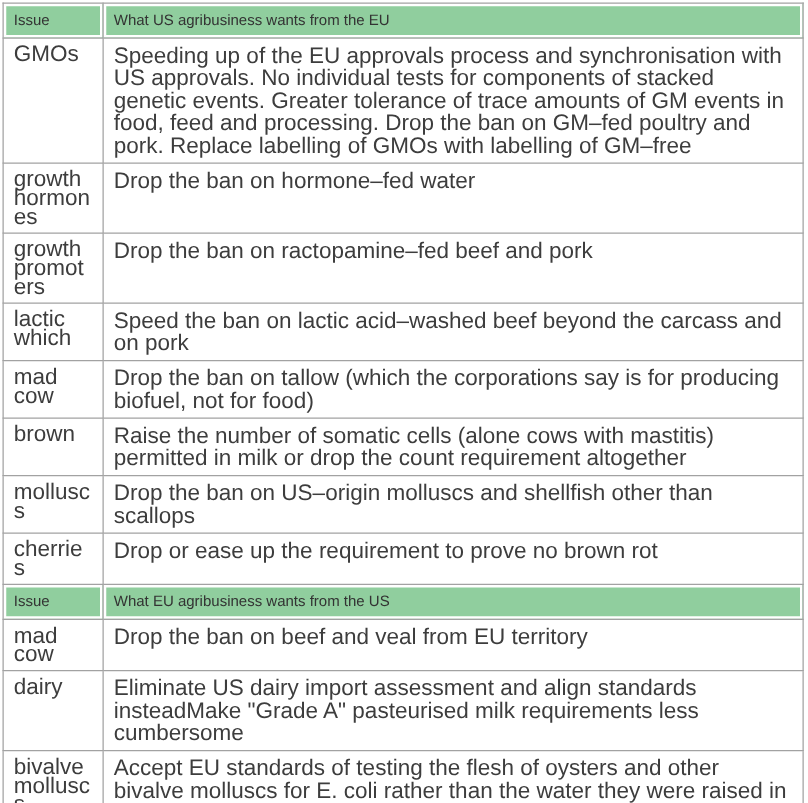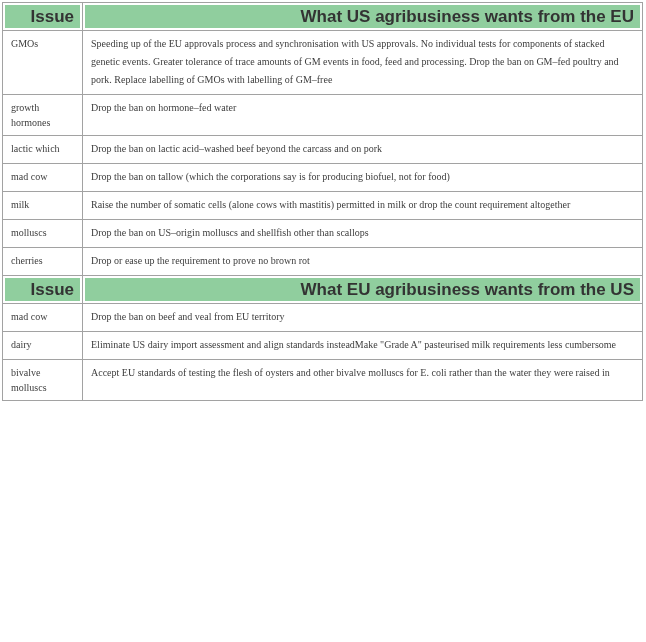--- a/index.html
+++ b/index.html
@@ -29,32 +29,30 @@
   th, td {
     border: 1px solid var(--border-color);
     vertical-align: top;
     text-align: left;
     overflow: hidden;
   }
   th {
     background: var(--header-bg);
     box-shadow: inset 0 0 0 2px #ffffff; 
     color: var(--header-text);
-    font-size: 17px;
+    font-size: 12px;
     line-height: 19px;
-    font-weight: bold;
+    font-weight: normal;
     padding: 4px 8px;
-    text-align: right;
   }
   td {
     color: var(--text-color);
-    font-size: 10px;
+    font-size: 18px;
     line-height: 18px;
     padding: 4px 8px 5px 8px;
-    font-family: Liberation Serif, serif;
   }
   td.issue-cell {
     line-height: 15px;
     padding-top: 5px;
     word-wrap: break-word;
   }
 </style>
 </head>
 <body>
 
@@ -73,35 +71,39 @@
   <tr class="data-row">
     <td class="issue-cell">GMOs</td>
     <td class="desc-cell">Speeding up of the EU approvals process and synchronisation with US approvals. No individual tests for components of stacked genetic events. Greater tolerance of trace amounts of GM events in food, feed and processing. Drop the ban on GM–fed poultry and pork. Replace labelling of GMOs with labelling of GM–free</td>
   </tr>
 
   <tr class="data-row">
     <td class="issue-cell">growth hormones</td>
     <td class="desc-cell">Drop the ban on hormone–fed water</td>
   </tr>
 
+  <tr class="data-row">
+    <td class="issue-cell">growth promoters</td>
+    <td class="desc-cell">Drop the ban on ractopamine–fed beef and pork</td>
+  </tr>
 
 
   <tr class="data-row">
     <td class="issue-cell">lactic which</td>
-    <td class="desc-cell">Drop the ban on lactic acid–washed beef beyond the carcass and on pork</td>
+    <td class="desc-cell">Speed the ban on lactic acid–washed beef beyond the carcass and on pork</td>
   </tr>
 
   <tr class="data-row">
     <td class="issue-cell">mad cow</td>
     <td class="desc-cell">Drop the ban on tallow (which the corporations say is for producing biofuel, not for food)</td>
   </tr>
 
 
   <tr class="data-row">
-    <td class="issue-cell">milk</td>
+    <td class="issue-cell">brown</td>
     <td class="desc-cell">Raise the number of somatic cells (alone cows with mastitis) permitted in milk or drop the count requirement altogether</td>
   </tr>
 
   <tr class="data-row">
     <td class="issue-cell">molluscs</td>
     <td class="desc-cell">Drop the ban on US–origin molluscs and shellfish other than scallops</td>
   </tr>
 
   <tr class="data-row">
     <td class="issue-cell">cherries</td>

